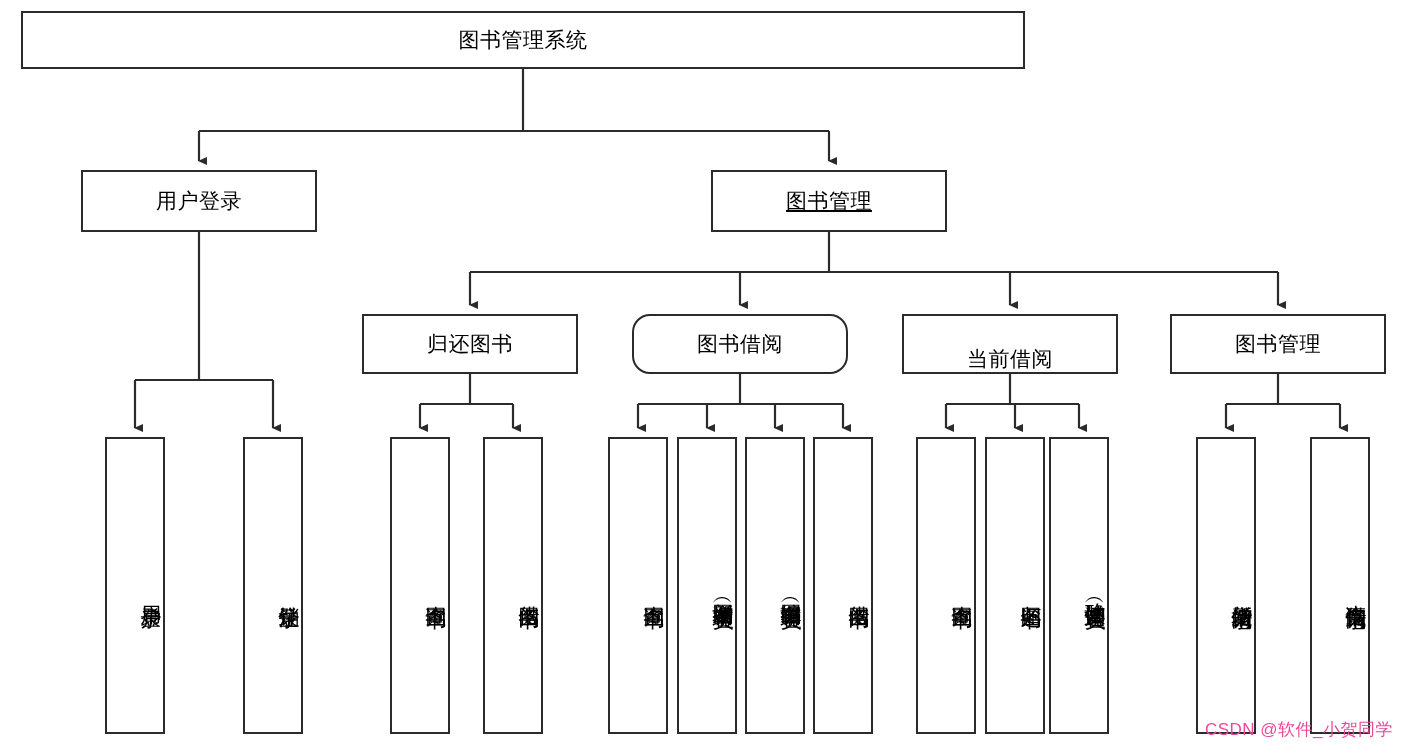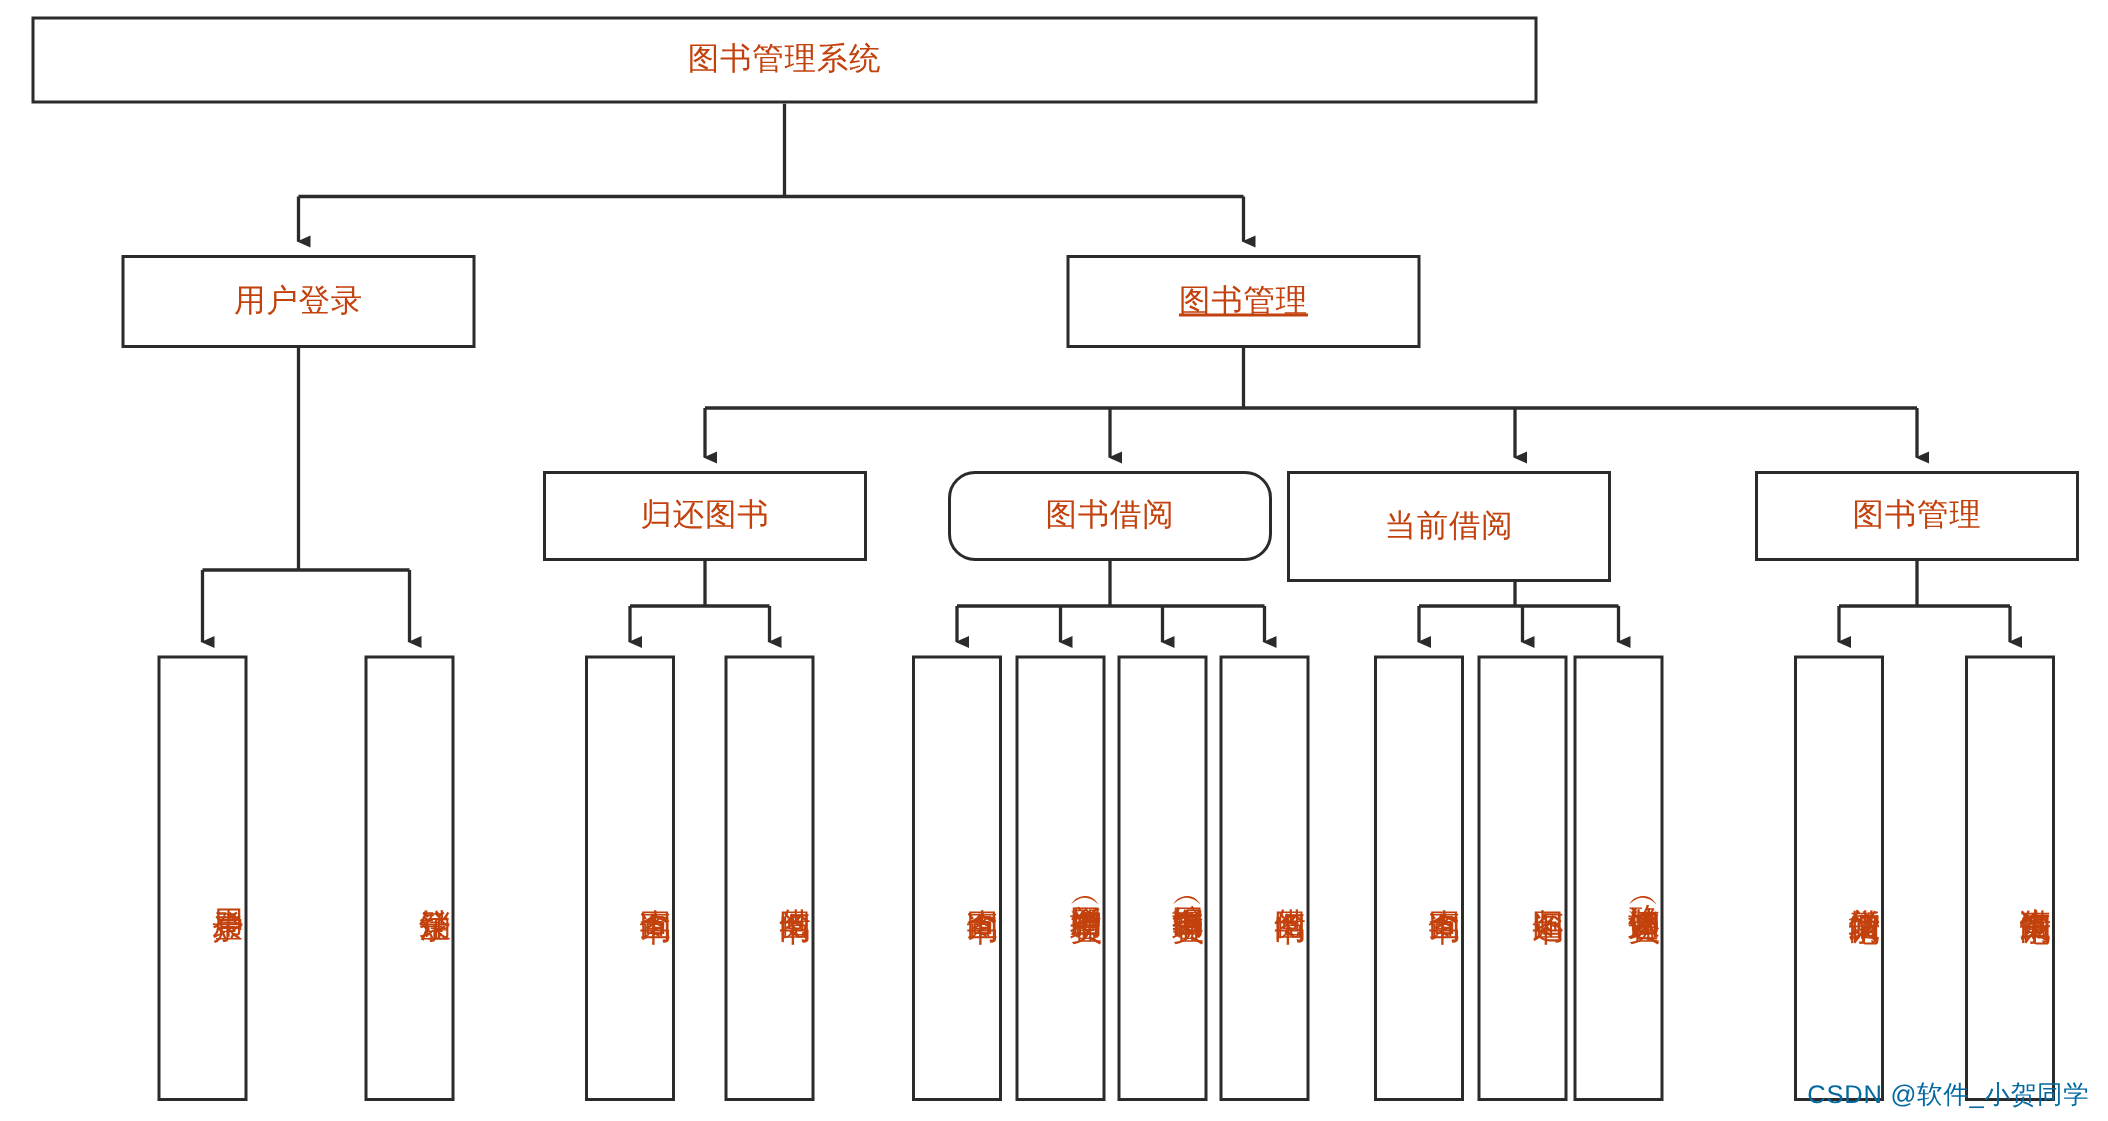--- a/index.html
+++ b/index.html
@@ -27,21 +27,21 @@
     pointer-events: none;
   }
   .node {
     position: absolute;
     box-sizing: border-box;
     background: #ffffff;
     border: 2px solid #2b2b2b;
     display: flex;
     align-items: center;
     justify-content: center;
-    color: #c2410c;
+    color: #000000;
     line-height: 1.18;
     text-align: center;
   }
   .node.horiz {
     font-size: 21px;
     letter-spacing: 0.5px;
   }
   .node.vert {
     writing-mode: vertical-rl;
     text-orientation: upright;
@@ -57,21 +57,21 @@
     display: block;
   }
   .node-label {
     display: block;
   }
   #watermark {
     position: absolute;
     right: 12px;
     bottom: 6px;
     font-size: 17px;
-    color: #0369a1;
+    color: #ec4899;
     letter-spacing: 0.5px;
     white-space: nowrap;
     user-select: none;
   }
 </style>
 </head>
 <body>
 
 <div id="diagram-root">
 
@@ -128,21 +128,21 @@
       </div>
       <div class="node horiz" style="left: 711px; top: 170px; width: 236px; height: 62px; text-decoration: underline;">
         <span class="node-label">图书管理</span>
       </div>
       <div class="node horiz" style="left: 362px; top: 314px; width: 216px; height: 60px;">
         <span class="node-label">归还图书</span>
       </div>
       <div class="node horiz" style="left: 632px; top: 314px; width: 216px; height: 60px; border-radius: 18px;">
         <span class="node-label">图书借阅</span>
       </div>
-      <div class="node horiz" style="left: 858px; top: 314px; width: 216px; height: 74px;">
+      <div class="node horiz" style="left: 902px; top: 314px; width: 216px; height: 60px; align-items: flex-end;">
         <span class="node-label">当前借阅</span>
       </div>
       <div class="node horiz" style="left: 1170px; top: 314px; width: 216px; height: 60px;">
         <span class="node-label">图书管理</span>
       </div>
       <div class="node vert" style="left: 105px; top: 437px; width: 60px; height: 297px;">
         <span class="node-label">用户登录</span>
       </div>
       <div class="node vert" style="left: 243px; top: 437px; width: 60px; height: 297px;">
         <span class="node-label">注销登录</span>

